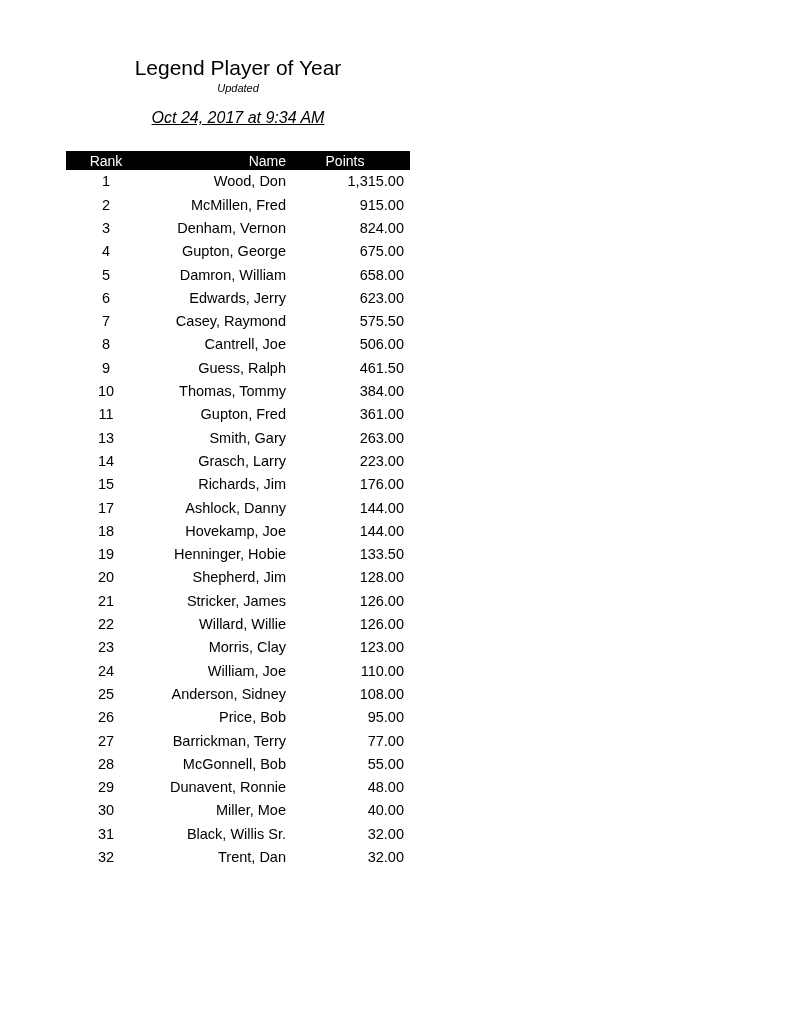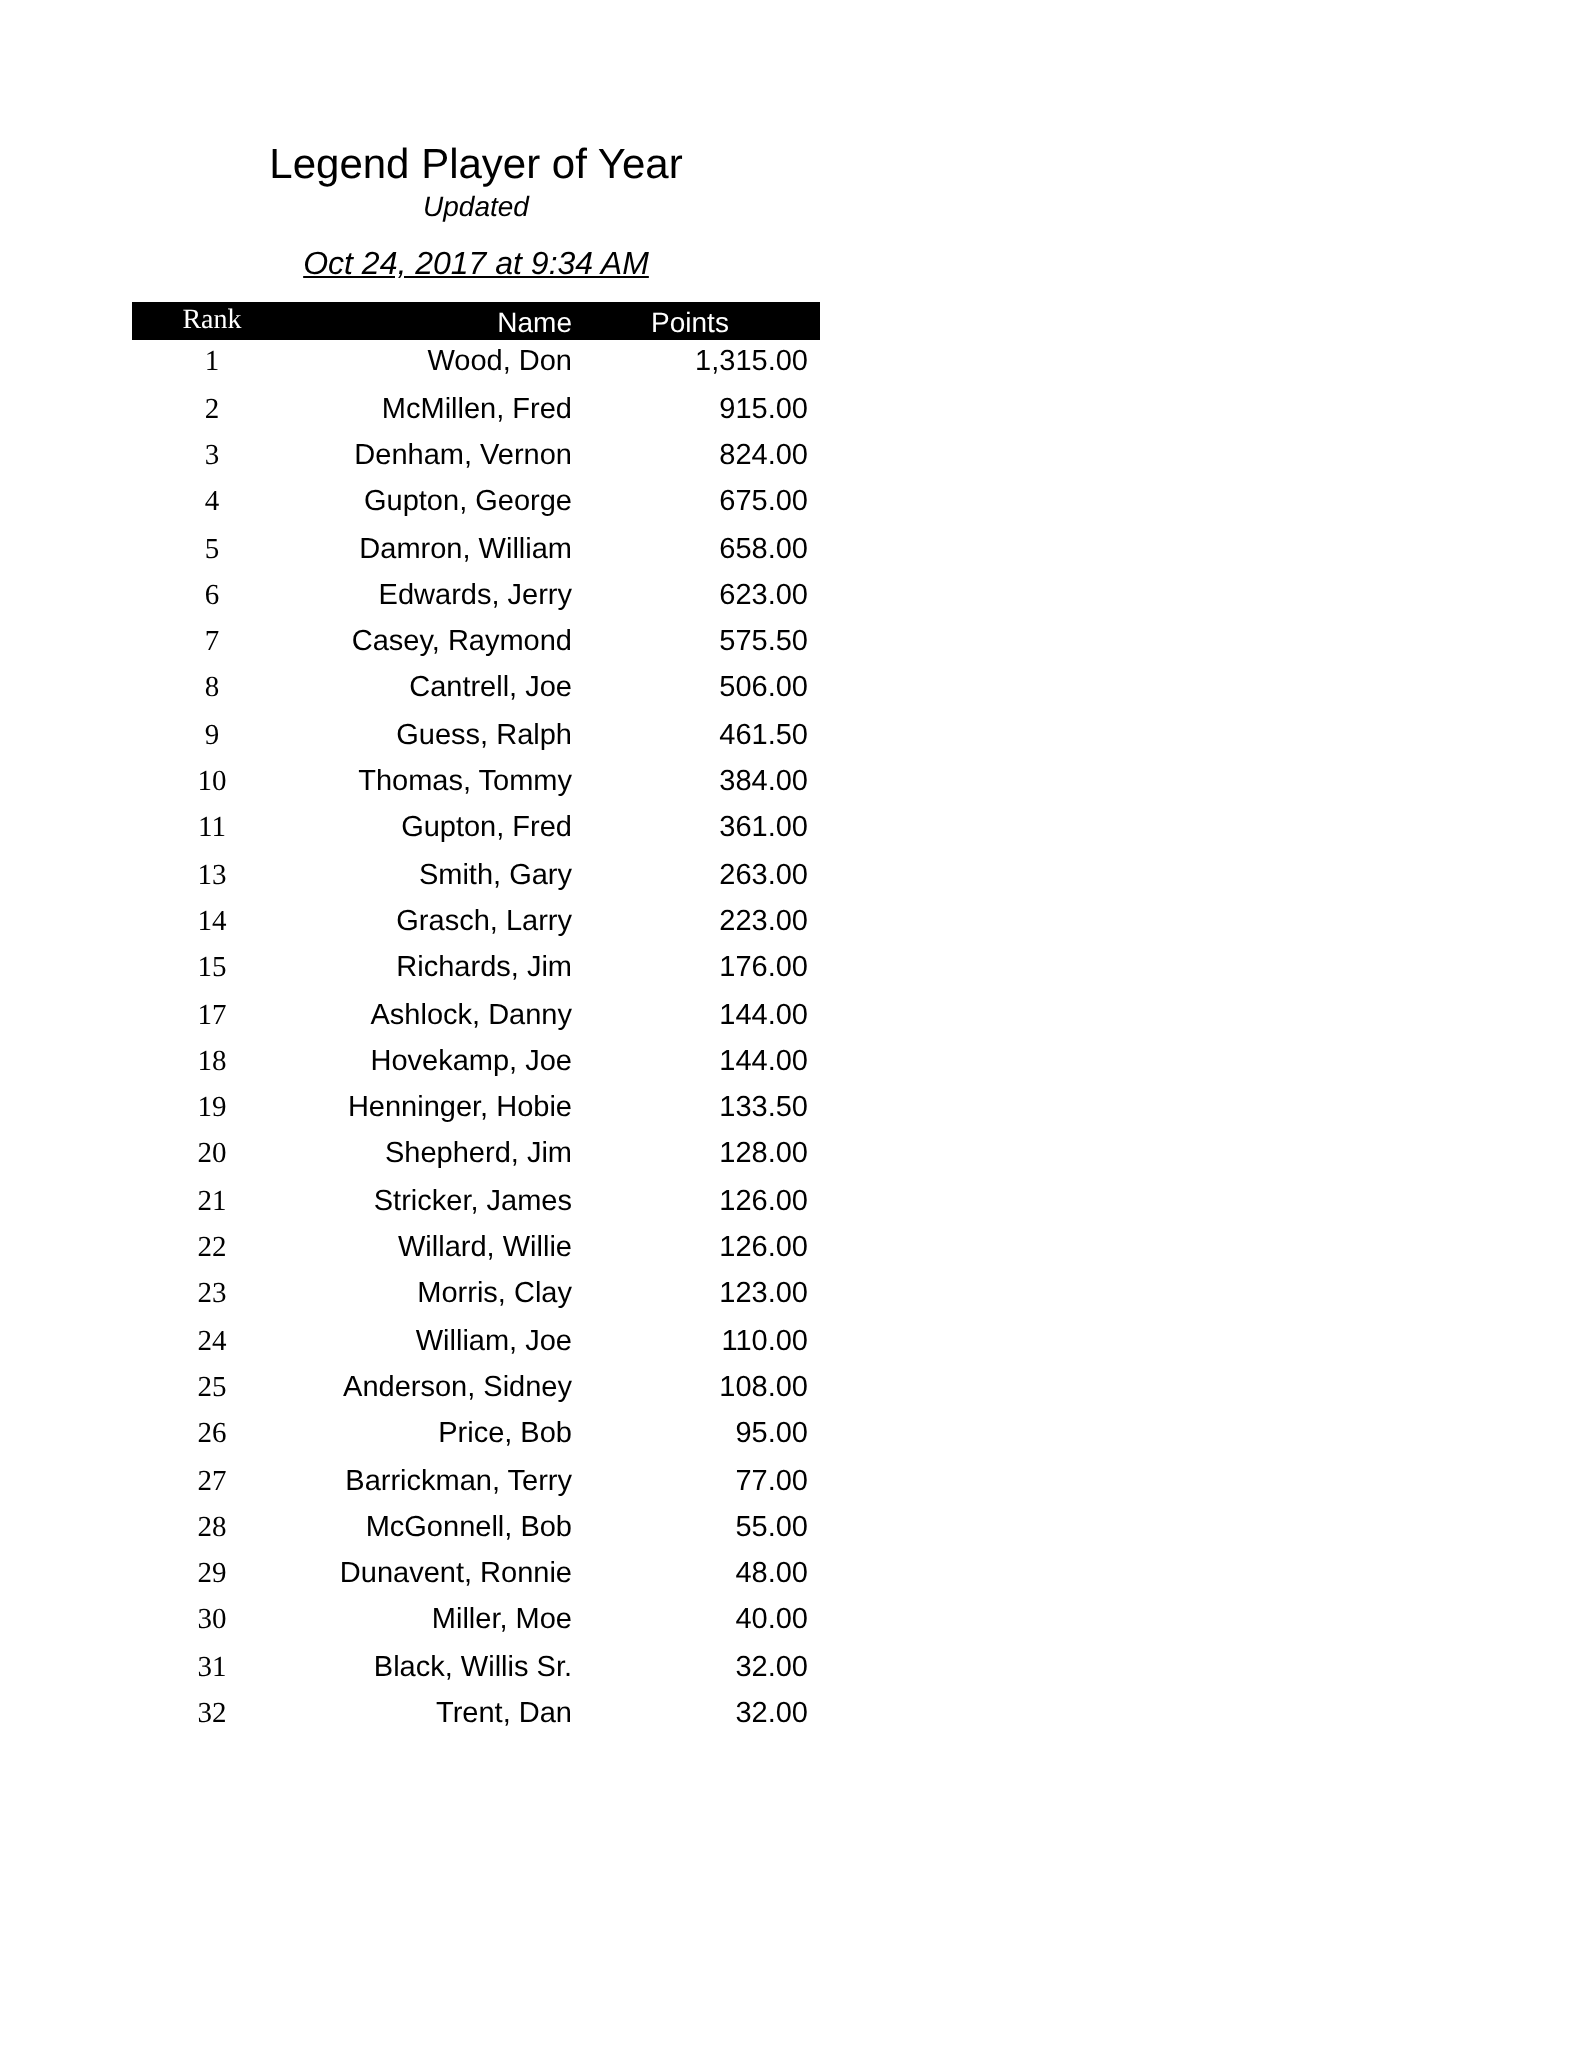--- a/index.html
+++ b/index.html
@@ -12,32 +12,32 @@
   .page {
     position: relative;
     width: 791px;
     height: 1024px;
     background: #ffffff;
     overflow: hidden;
   }
   .title-block {
     position: absolute;
     left: 66px;
-    top: 70px;
+    top: 55px;
     width: 344px;
     text-align: center;
   }
   .report-title {
     margin: 0;
     font-size: 21px;
     font-weight: 400;
     line-height: 25px;
   }
   .report-subtitle {
-    font-size: 14px;
+    font-size: 11px;
     font-style: italic;
     line-height: 15px;
     margin-top: 1px;
   }
   .report-date {
     font-size: 16px;
     font-style: italic;
     line-height: 18px;
     margin-top: 13px;
     text-decoration: underline;
@@ -57,21 +57,20 @@
   }
   .t-head {
     background: #000000;
     color: #ffffff;
     height: 19px;
     font-size: 14px;
   }
   .cell-rank {
     width: 80px;
     text-align: center;
-    font-family: Liberation Serif, serif;
   }
   .cell-name {
     flex: 1;
     text-align: right;
   }
   .cell-points {
     width: 118px;
     padding-right: 6px;
     text-align: right;
   }

